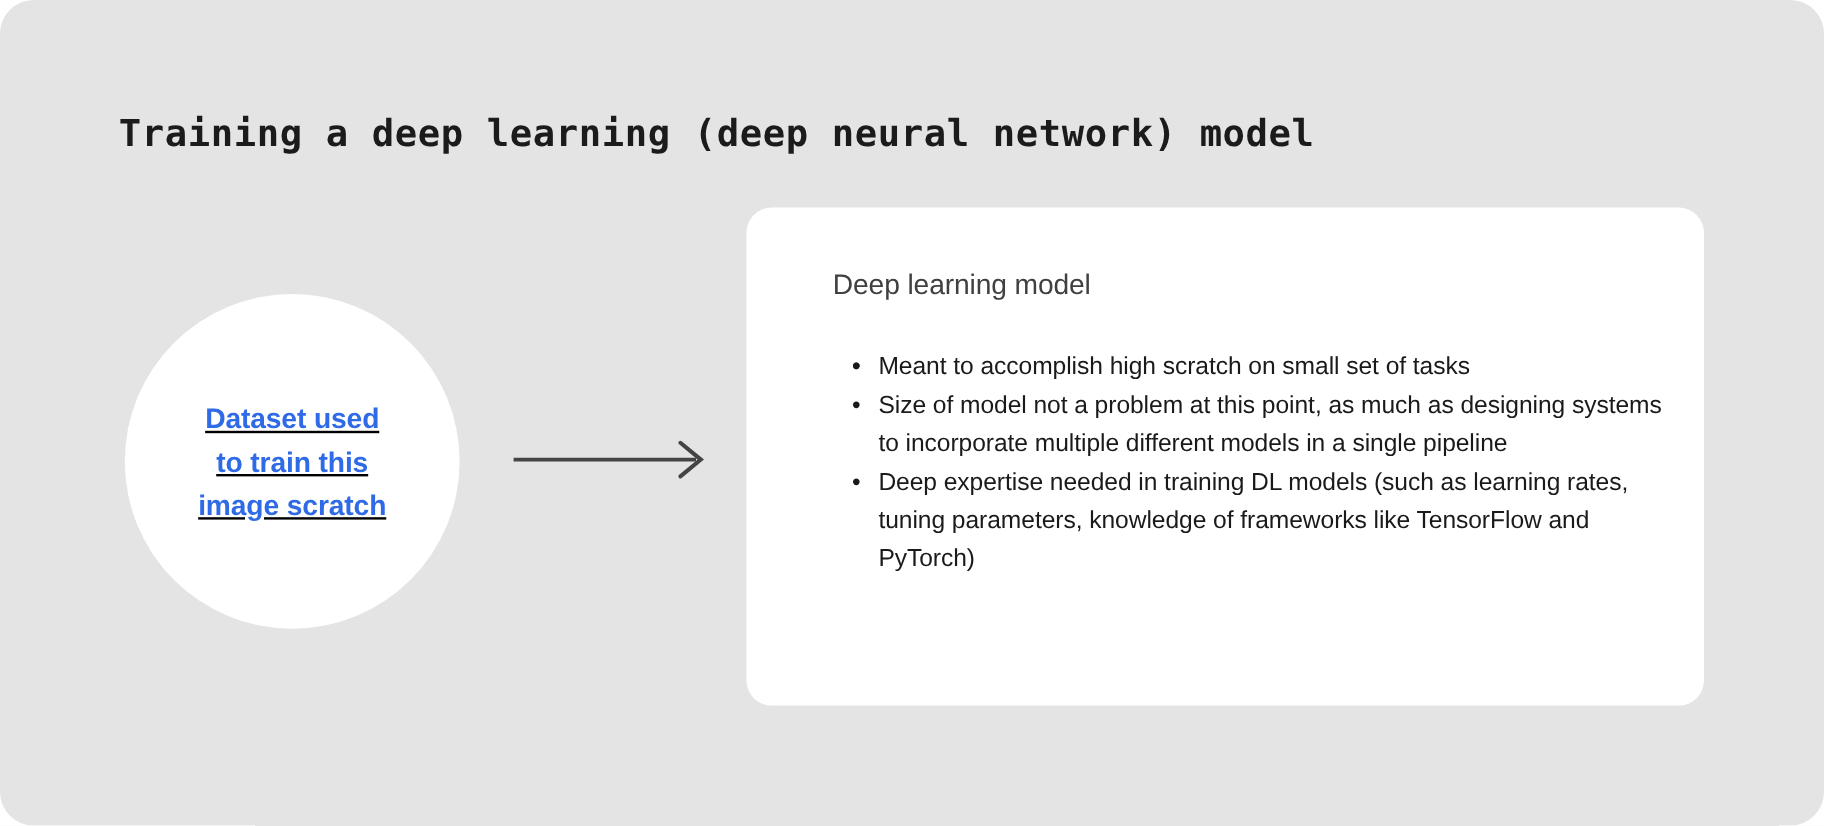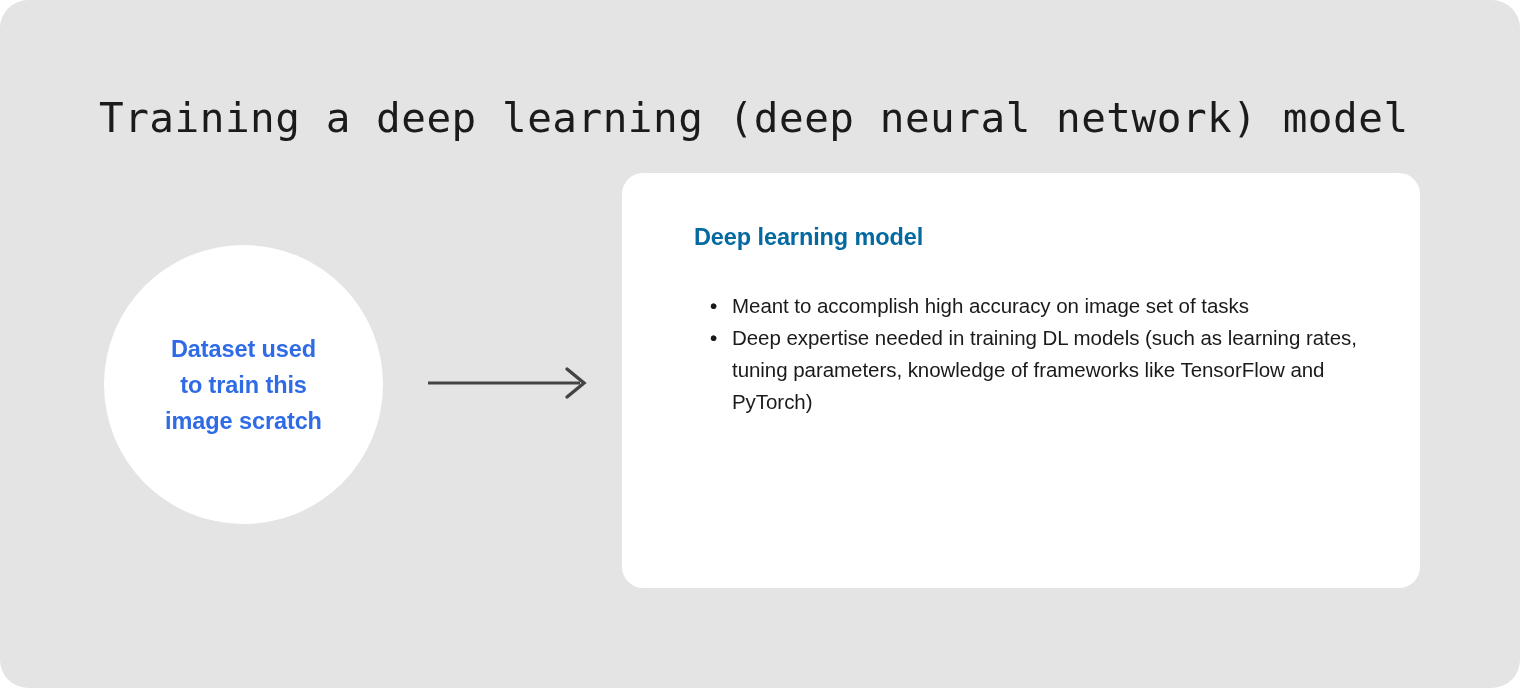--- a/index.html
+++ b/index.html
@@ -22,41 +22,42 @@
     border-radius: 28px;
     overflow: hidden;
     box-sizing: border-box;
   }
 
   .slide-title {
     position: absolute;
     left: 99px;
     top: 94px;
     font-family: "DejaVu Sans Mono", "Liberation Mono", monospace;
-    font-size: 41px;
-    font-weight: 400;
+    font-size: 31px;
+    font-weight: 700;
     letter-spacing: 0.5px;
     color: #1b1b1b;
     white-space: pre;
   }
 
   
   .dataset-circle {
     position: absolute;
     left: 104px;
     top: 245px;
     width: 279px;
     height: 279px;
     border-radius: 50%;
     background: #ffffff;
     display: flex;
     flex-direction: column;
     align-items: center;
     justify-content: center;
     text-align: center;
+    text-decoration: underline;
   }
   .dataset-circle .circle-line {
     color: #2f6be6;
     font-weight: bold;
     font-size: 23.5px;
     line-height: 36px;
     letter-spacing: -0.1px;
     white-space: nowrap;
   }
 
@@ -78,22 +79,22 @@
     height: 415px;
     background: #ffffff;
     border-radius: 21px;
     box-sizing: border-box;
   }
   .card-heading {
     position: absolute;
     left: 72px;
     top: 51px;
     font-size: 23.5px;
-    font-weight: bold;
-    color: #0369a1;
+    font-weight: normal;
+    color: #404040;
     letter-spacing: -0.1px;
     white-space: nowrap;
   }
   .bullet-list {
     position: absolute;
     left: 86px;
     top: 117px;
     width: 680px;
     margin: 0;
     padding: 0;
@@ -138,24 +139,25 @@
 
   <div class="model-card">
     <div class="card-heading">Deep learning model</div>
 
     <ul class="bullet-list">
       <li class="bullet-item">
         <span class="dot">•</span>
       </li>
       <li class="bullet-item">
         <span class="dot">•</span>
-        <span>Meant to accomplish high accuracy on image set of tasks</span>
+        <span>Meant to accomplish high scratch on small set of tasks</span>
       </li>
       <li class="bullet-item">
         <span class="dot">•</span>
+        <span>Size of model not a problem at this point, as much as designing systems to incorporate multiple different models in a single pipeline</span>
       </li>
       <li class="bullet-item">
         <span class="dot">•</span>
         <span>Deep expertise needed in training DL models (such as learning rates, tuning parameters, knowledge of frameworks like TensorFlow and PyTorch)</span>
       </li>
     </ul>
   </div>
 
 </div>
 

